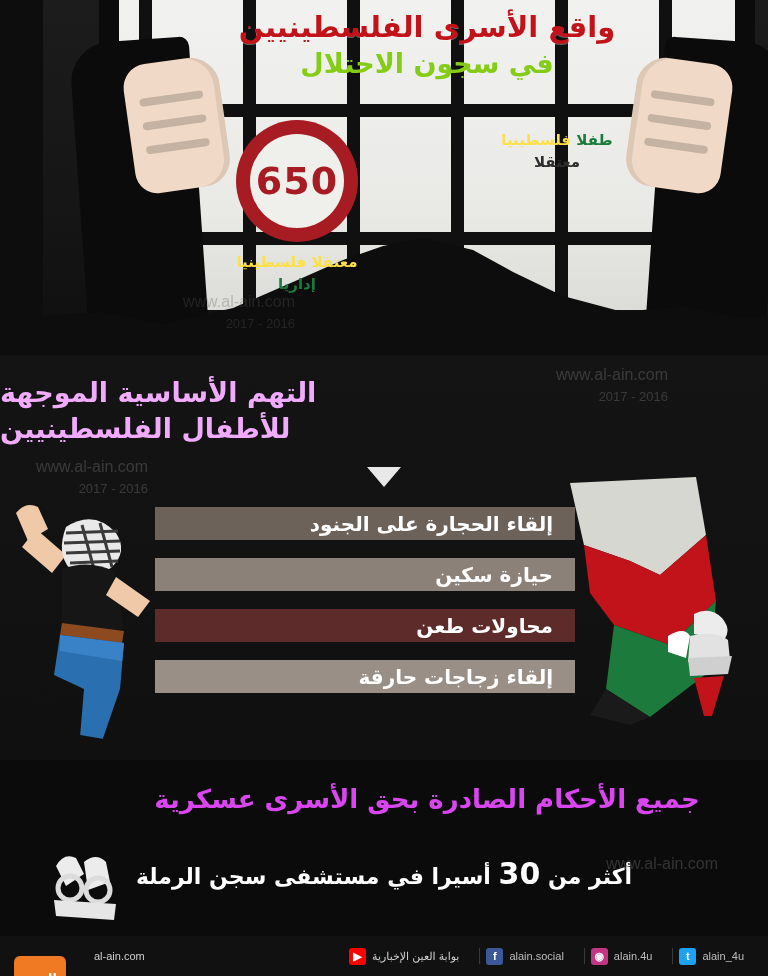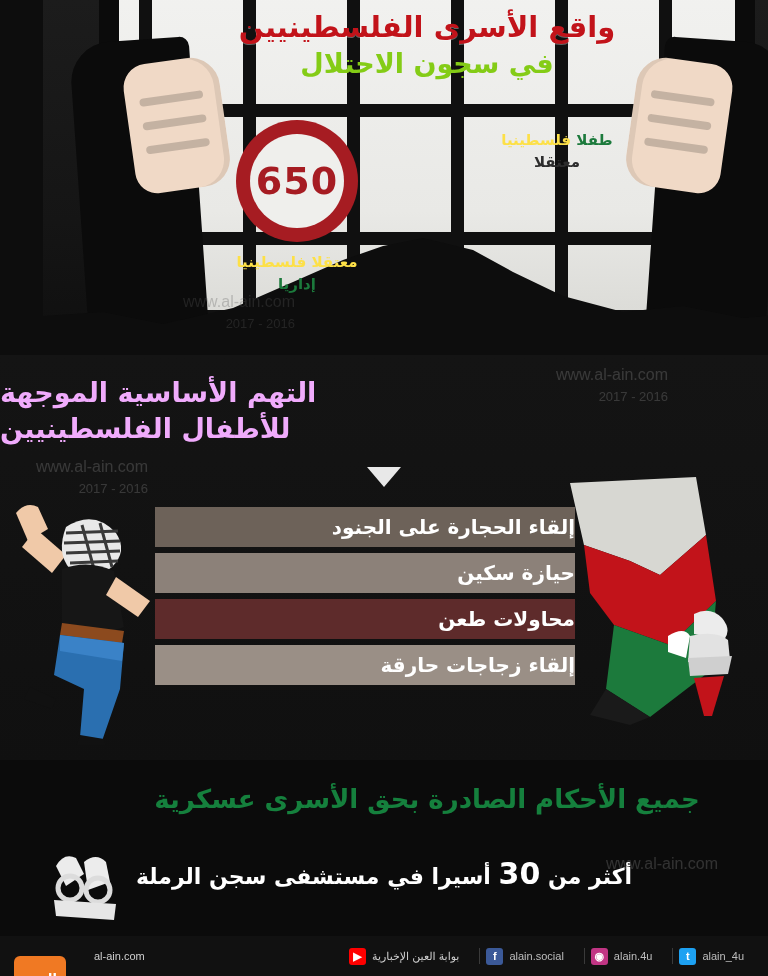--- a/index.html
+++ b/index.html
@@ -42,34 +42,34 @@
   .wm.dark{color:rgba(90,90,90,.30);}
   .wm .c{font-size:16px;}
 
   
   .mid{position:absolute;left:0;top:355px;width:768px;height:415px;background:#151515;overflow:hidden;}
   .mid-bg{position:absolute;inset:0;background:linear-gradient(180deg,#141414 0%,#101010 100%);}
   .charges-title{position:absolute;top:20px;left:0;width:768px;text-align:left;color:#f0abfc;font-size:27px;font-weight:bold;line-height:1.35;z-index:5;}
   .arrow-down{position:absolute;top:112px;left:50%;margin-left:-17px;width:0;height:0;border-left:17px solid transparent;border-right:17px solid transparent;border-top:20px solid #e8e8e8;z-index:5;}
 
   .bars{position:absolute;top:152px;left:155px;width:420px;z-index:5;}
-  .bar{height:40px;display:flex;align-items:center;justify-content:flex-start;box-sizing:border-box;color:#fff;font-size:20px;font-weight:bold;margin-bottom:6px;}
+  .bar{height:33px;display:flex;align-items:center;justify-content:flex-start;padding-right:22px;box-sizing:border-box;color:#fff;font-size:20px;font-weight:bold;margin-bottom:18px;}
 
   
   .flag{position:absolute;right:28px;top:120px;width:230px;height:250px;z-index:4;}
 
   
   .boy{position:absolute;left:0;top:130px;width:215px;height:260px;z-index:5;}
 
   
   .knife{position:absolute;right:18px;bottom:52px;width:90px;height:110px;z-index:6;}
 
   
   .bot{position:absolute;left:0;top:760px;width:768px;height:176px;background:#0b0b0b;overflow:hidden;}
-  .bot-line1{position:absolute;top:24px;width:682px;text-align:center;color:#15803d;font-size:26px;font-weight:bold;padding-left:12px;}
+  .bot-line1{position:absolute;top:24px;width:682px;text-align:center;color:#d946ef;font-size:26px;font-weight:bold;padding-left:12px;}
   .bot-line2{position:absolute;top:96px;width:768px;text-align:center;color:#fff;font-size:22px;font-weight:bold;}
   .bot-line2 .num{color:#fff;font-size:30px;font-weight:bold;}
   .cuff{position:absolute;left:40px;top:88px;width:90px;height:72px;}
 
   
   .footer{position:absolute;left:0;top:936px;width:768px;height:40px;background:#111;display:flex;align-items:center;}
   .soc{display:flex;align-items:center;gap:0;padding-right:10px;}
   .soc-item{display:flex;align-items:center;gap:6px;margin-right:14px;color:#bdbdbd;font-size:11px;font-family:"Liberation Sans",sans-serif;direction:ltr;}
   .sicon{width:17px;height:17px;border-radius:3px;display:flex;align-items:center;justify-content:center;color:#fff;font-size:11px;font-weight:bold;}
   .fdiv{width:1px;height:16px;background:#3a3a3a;margin:0 6px;}

